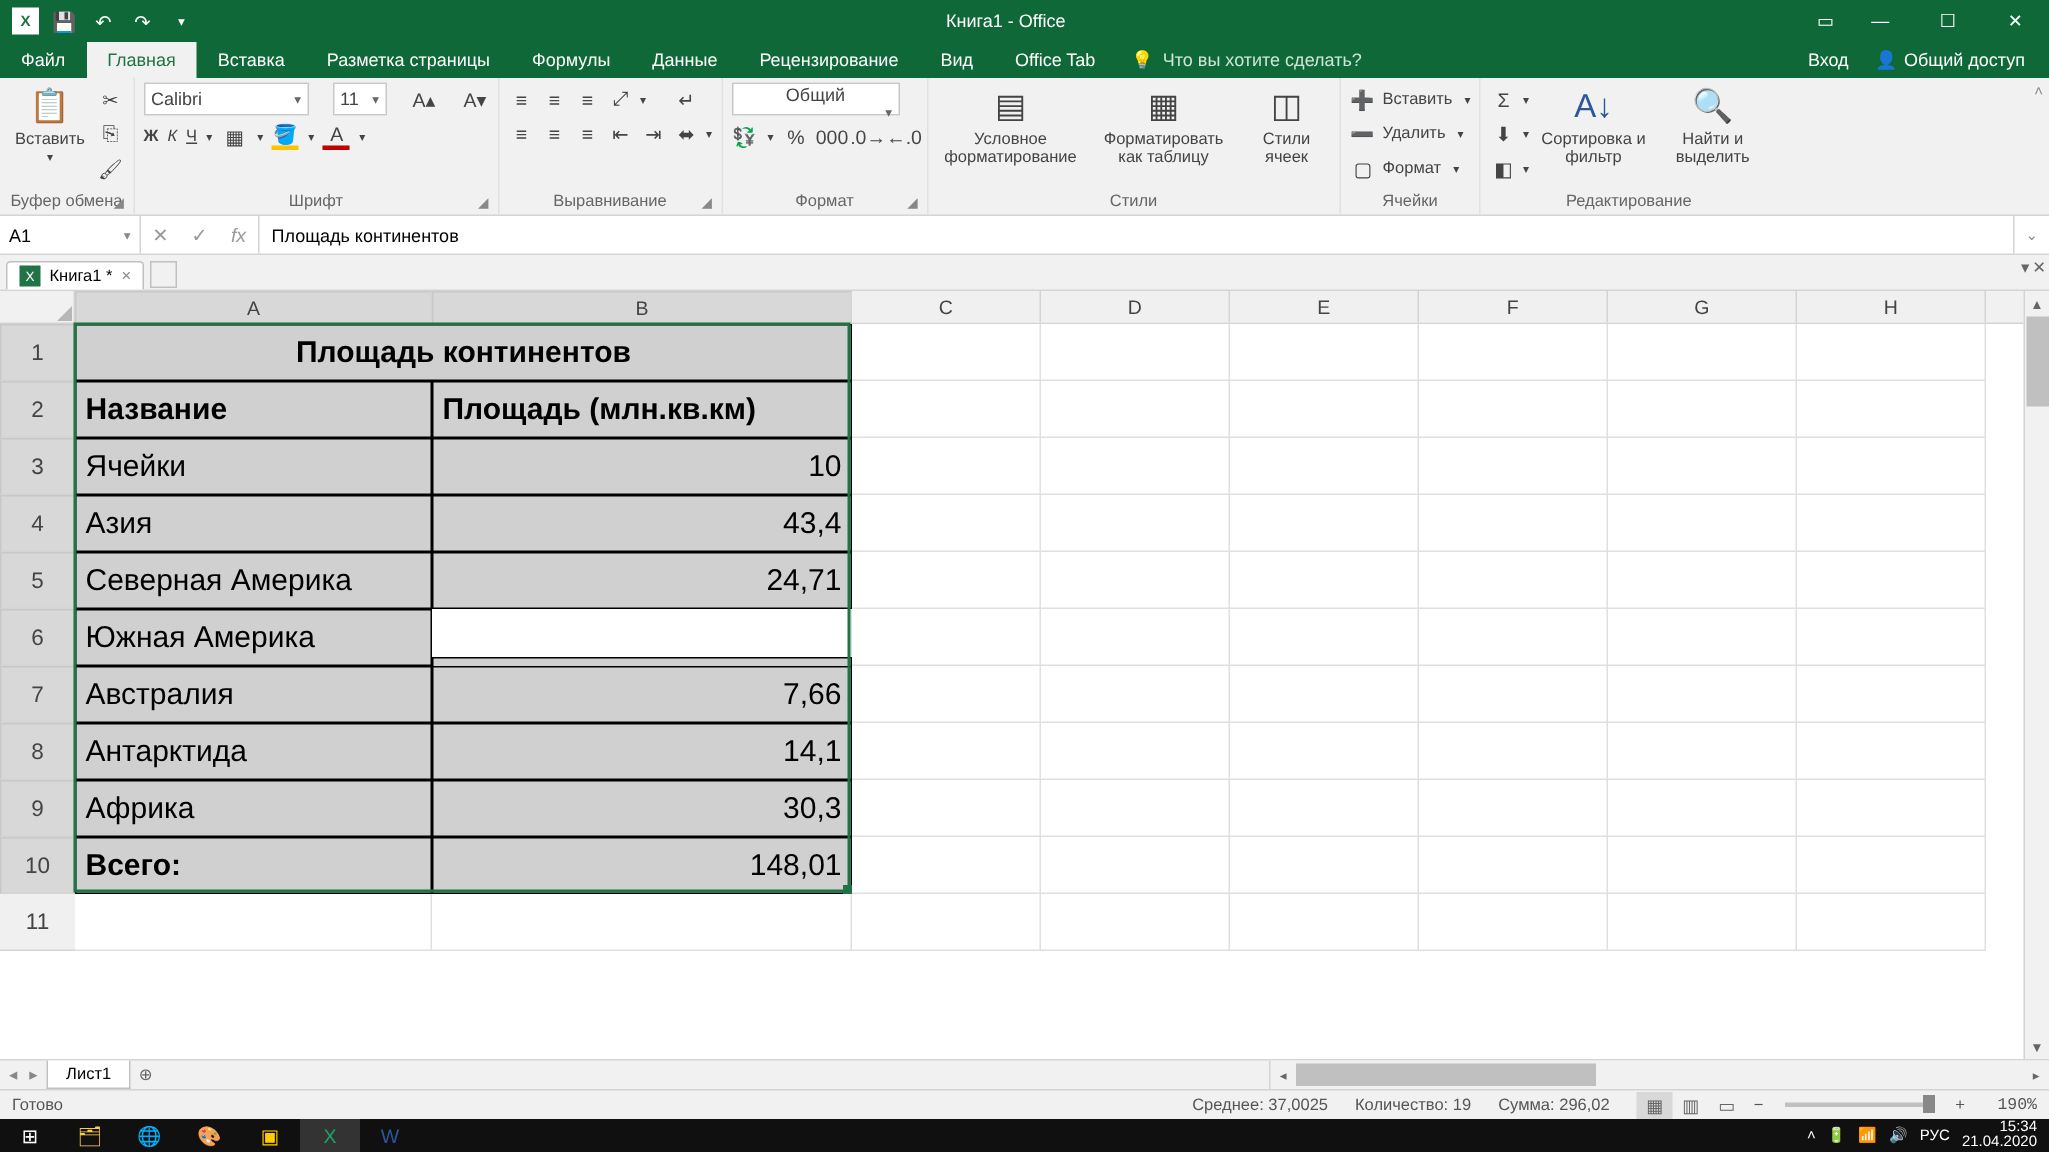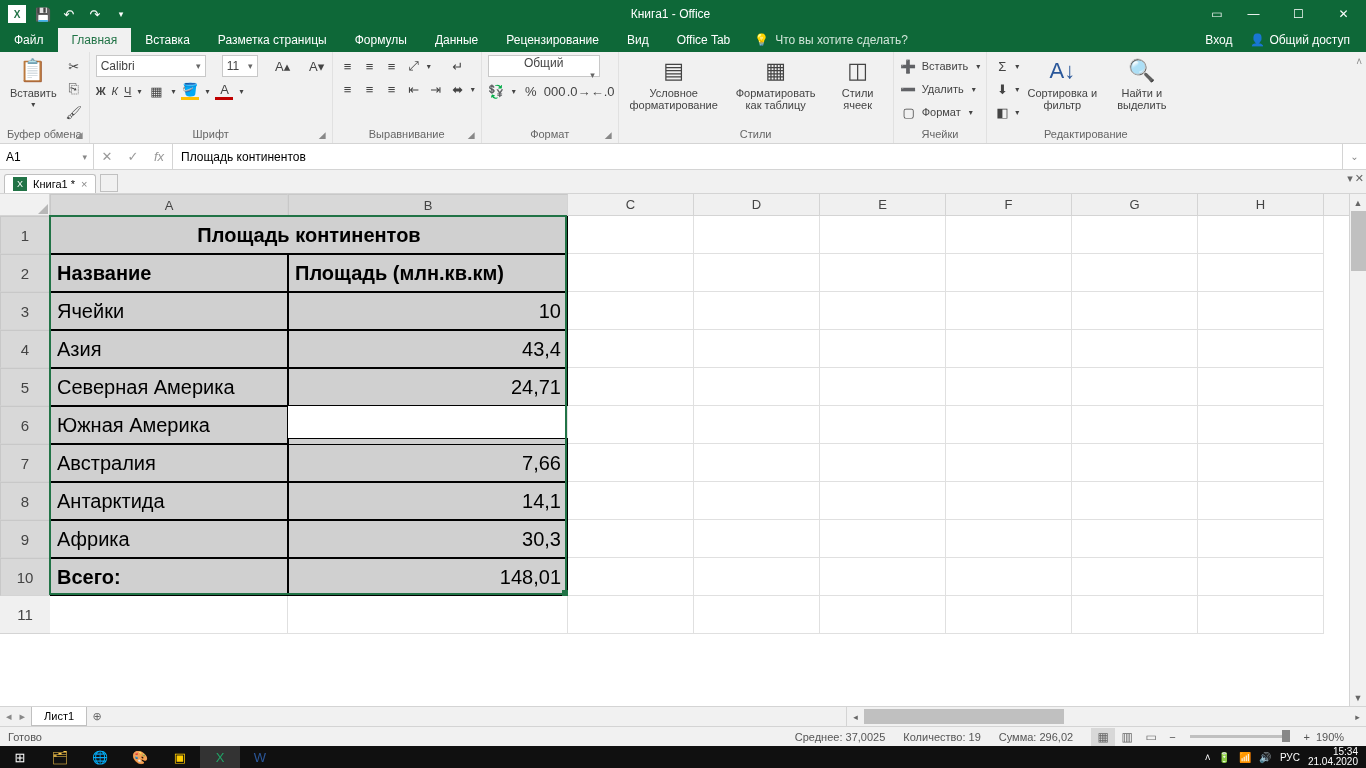--- a/index.html
+++ b/index.html
@@ -524,21 +524,21 @@
   <span class="agg"><span>Количество:</span> <span>19</span></span>
   <span class="agg"><span>Сумма:</span> <span>296,02</span></span>
   <div class="viewbtn active">▦</div>
   <div class="viewbtn">▥</div>
   <div class="viewbtn">▭</div>
   <span style="padding:0 6px;">−</span>
   <div class="zoomslider">
       <div class="knob"></div>
     </div>
   <span style="padding:0 6px;">+</span>
-  <span style="width:42px;text-align:left;">190%</span>
+  <span style="width:42px;text-align:right;font-family:Liberation Mono, monospace;">190%</span>
 </div>
 
 <div class="taskbar">
   <div class="tbtn">⊞</div>
   <div class="tbtn" style="color:#ffcc4d;">🗂</div>
   <div class="tbtn">🌐</div>
   <div class="tbtn">🎨</div>
   <div class="tbtn" style="color:#ffcc00;">▣</div>
   <div class="tbtn active" style="color:#21a366;">X</div>
   <div class="tbtn" style="color:#2b579a;">W</div>

